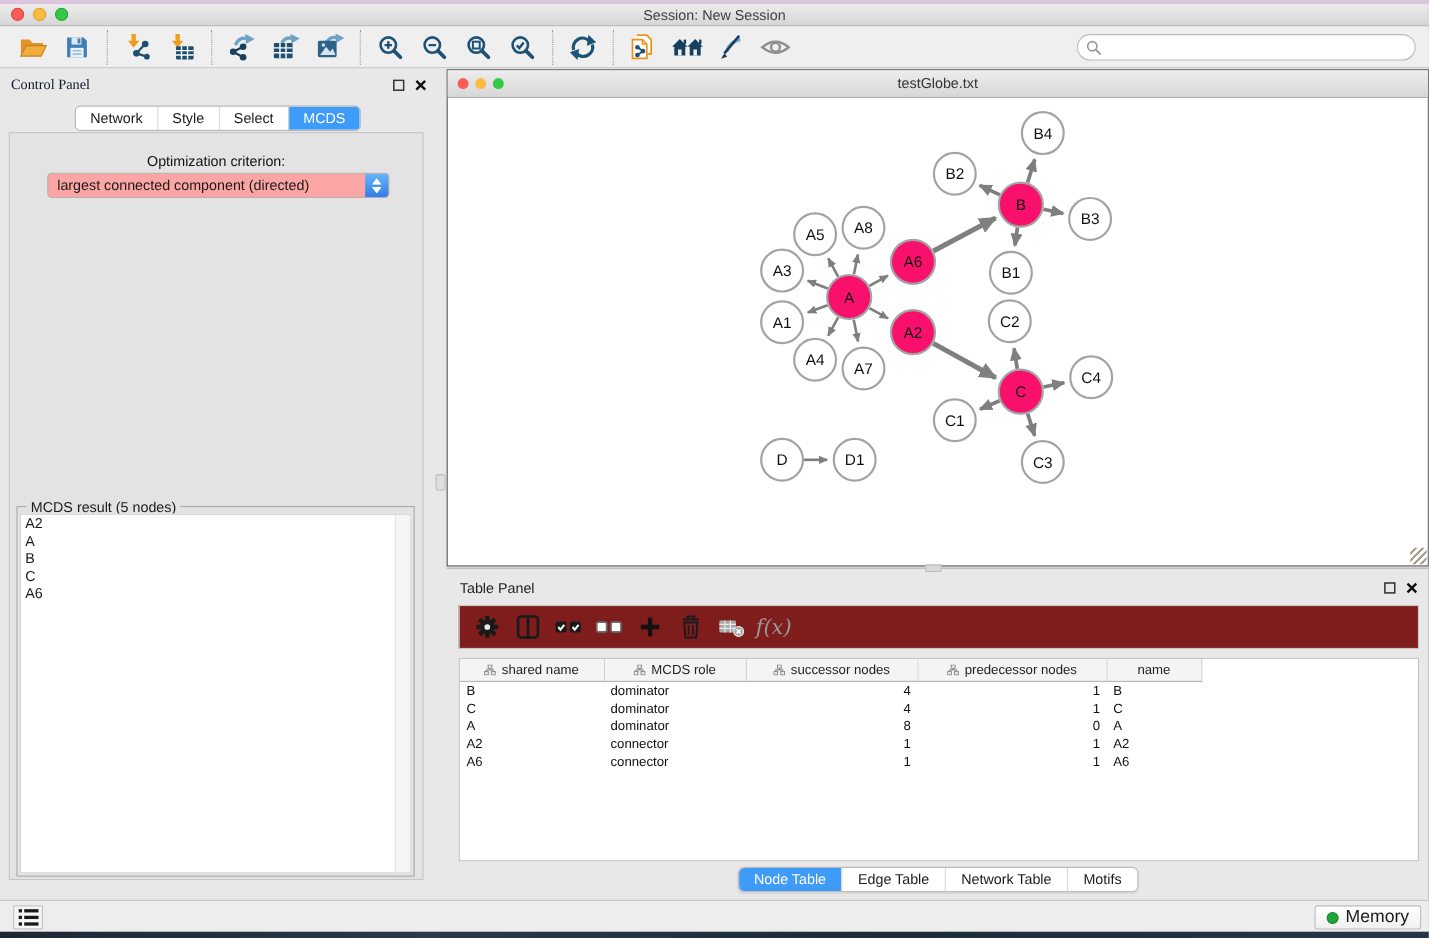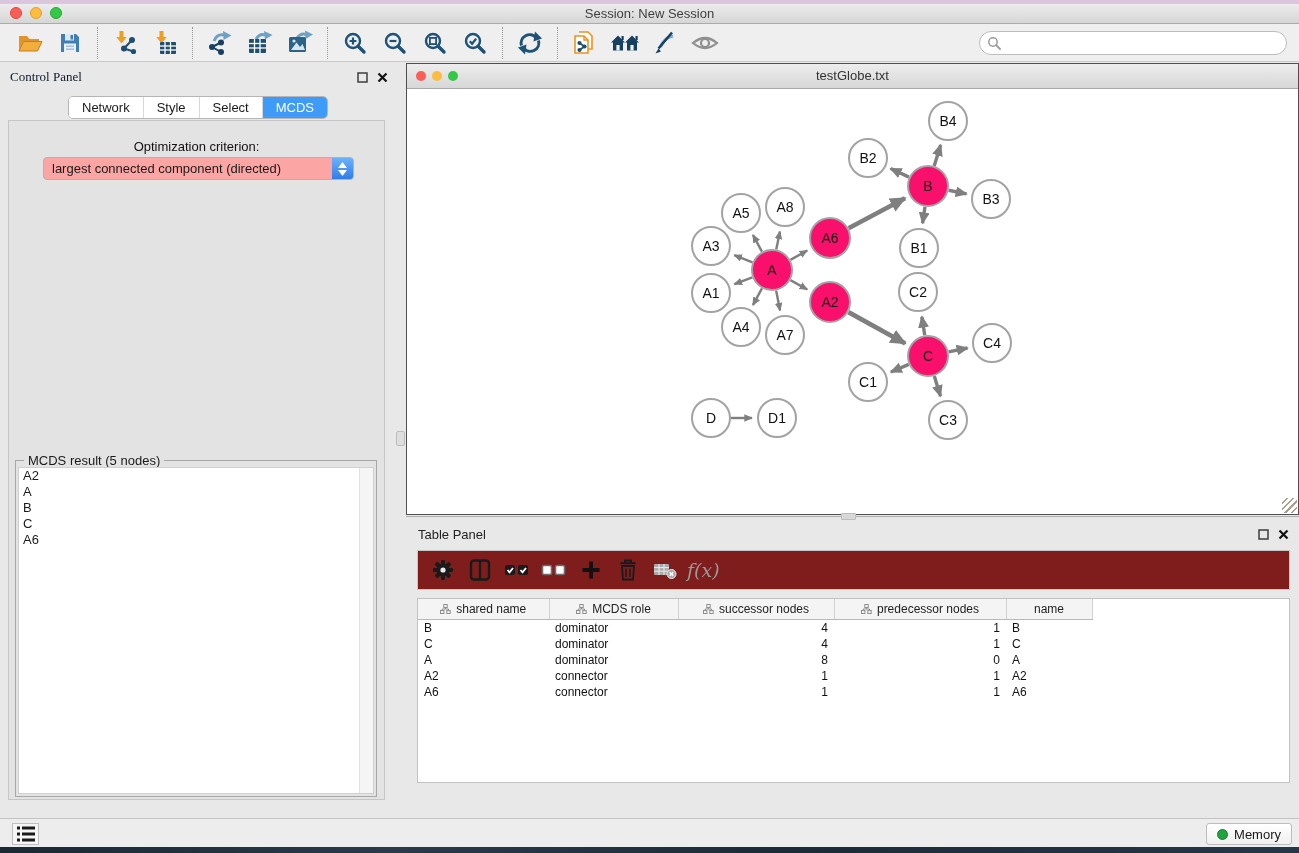--- a/index.html
+++ b/index.html
@@ -105,21 +105,21 @@
   .tp-tab:first-child{border-left:none;}
   .tp-tab.active{background:#3f9bf8;color:#fff;}
 
   
   .statusbar{position:absolute;left:0;right:0;top:818px;height:29px;background:#ededed;
       border-top:1px solid #c2c2c2;}
   .list-btn{position:absolute;left:12px;top:4px;width:27px;height:22px;background:#f6f6f6;
       border:1px solid #bfbfbf;display:flex;align-items:center;justify-content:center;box-sizing:border-box;}
   .memory-btn{position:absolute;right:7px;top:4px;height:22px;background:linear-gradient(#fff,#f0f0f0);
       border:1px solid #bdbdbd;border-radius:3px;display:flex;align-items:center;gap:6px;
-      padding:0 10px;font-size:13px;box-sizing:border-box;}
+      padding:0 10px;font-size:16px;box-sizing:border-box;}
   .memory-dot{width:11px;height:11px;border-radius:50%;background:#1fa33c;border:1px solid #158230;box-sizing:border-box;}
 </style>
 </head>
 <body>
 
 <div class="app">
   <div class="desktop-top"></div>
 
   <div class="titlebar">
     <div class="lights">
@@ -630,20 +630,26 @@
               <td class="al-l">A6</td>
               <td class="al-l">connector</td>
               <td class="al-r">1</td>
               <td class="al-r">1</td>
               <td class="al-l">A6</td>
               <td></td>
             </tr>
           </tbody>
       </table>
     </div>
+    <div class="tp-tabs">
+        <div class="tp-tab active">Node Table</div>
+        <div class="tp-tab">Edge Table</div>
+        <div class="tp-tab">Network Table</div>
+        <div class="tp-tab">Motifs</div>
+      </div>
   </div>
 
   <div class="statusbar">
     <div class="list-btn">
       <svg width="20" height="18" viewBox="0 0 20 18">
         <g fill="#1a1a1a">
           <rect x="1" y="1.5" width="3" height="3"></rect>
             <rect x="1" y="7.5" width="3" height="3"></rect>
             <rect x="1" y="13.5" width="3" height="3"></rect>
           <rect x="6" y="1.5" width="13" height="3"></rect>

